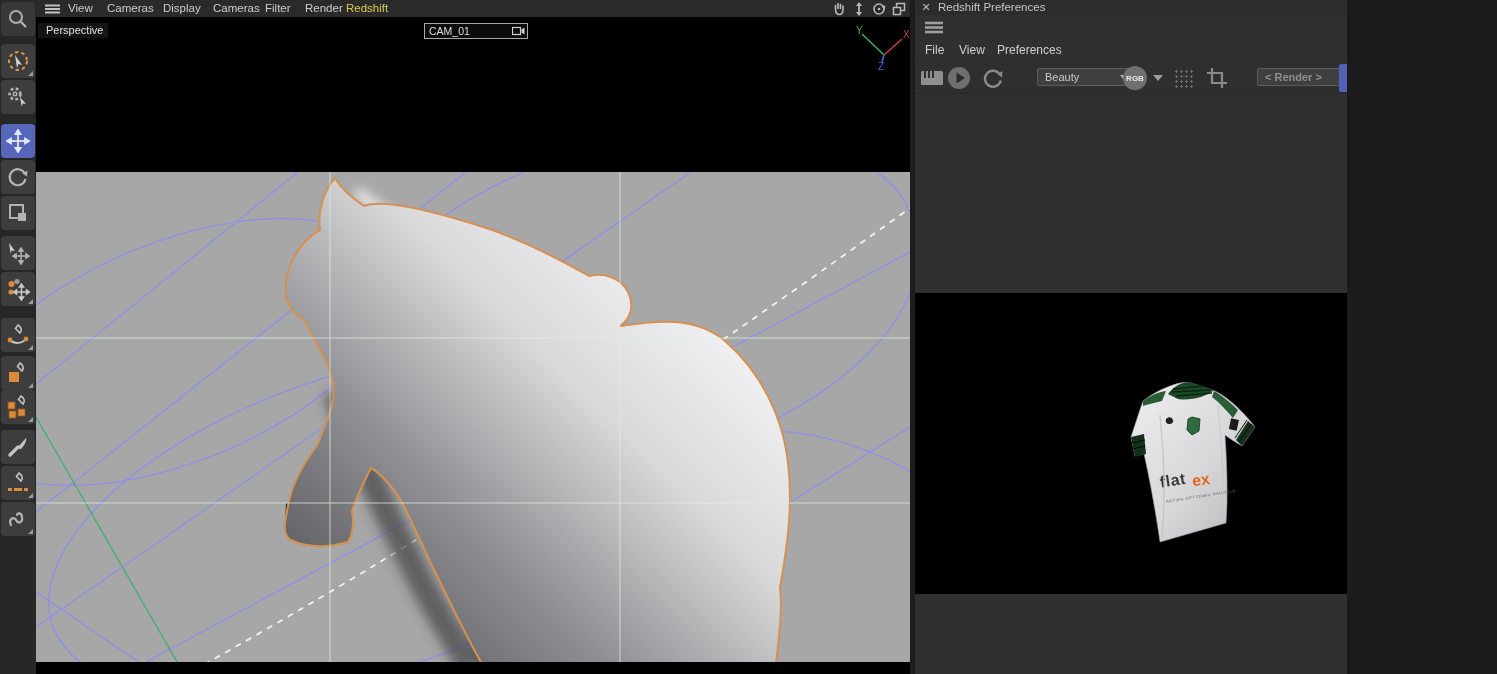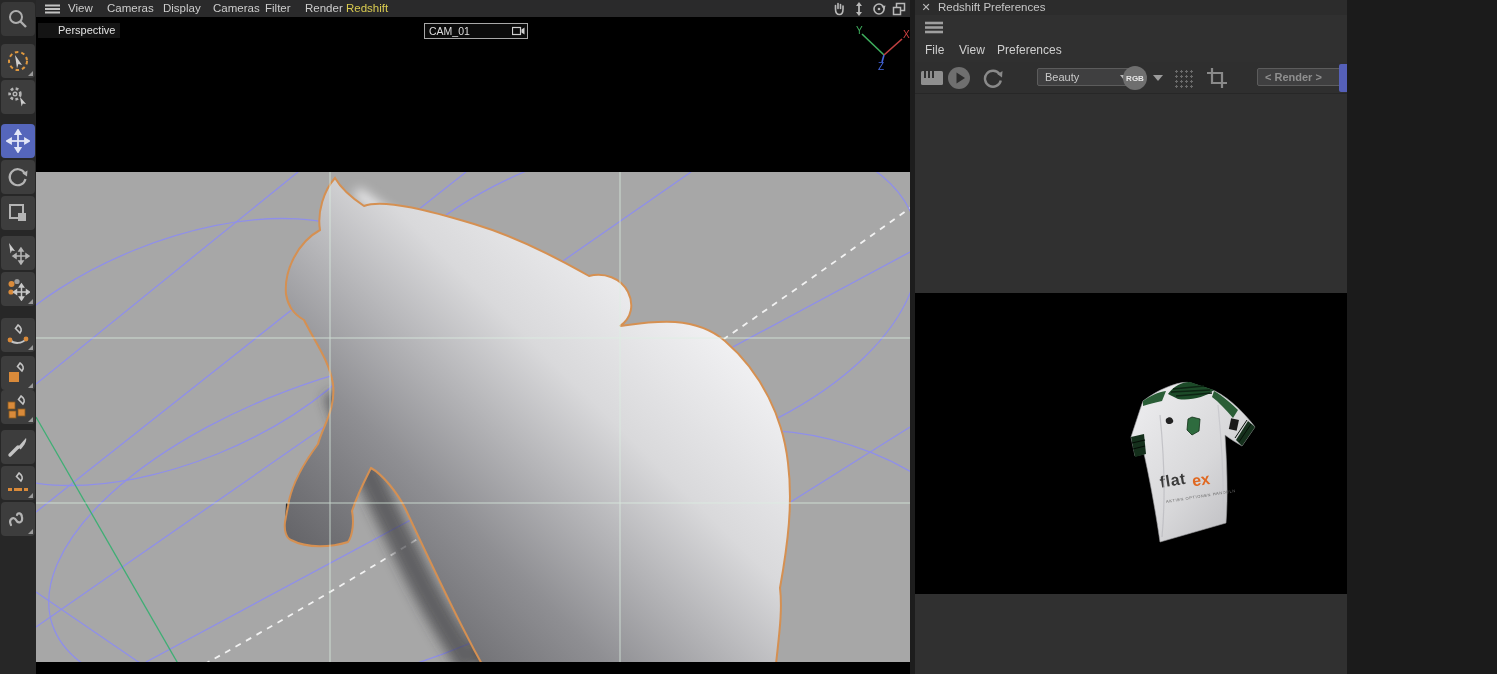--- a/index.html
+++ b/index.html
@@ -20,21 +20,21 @@
   
   .viewport{position:absolute;left:36px;top:0;width:874px;height:674px;background:#000;}
   .vp-menubar{position:absolute;left:0;top:0;width:874px;height:17px;background:#2a2a2b;border-bottom:1px solid #1f1f1f;}
   .vp-menubar span{position:absolute;top:2px;font-size:11.5px;color:#cdcdcd;white-space:nowrap;}
   .vp-menubar .rs{color:#d9cb50;}
   .vp-ic{position:absolute;top:1px;width:17px;height:15px;display:flex;align-items:center;justify-content:center;}
   .vp-black-top{position:absolute;left:0;top:17px;width:874px;height:155px;background:#000;}
   .vp-grey{position:absolute;left:0;top:172px;width:874px;height:490px;background:#a7a7a7;overflow:hidden;}
   .vp-black-bot{position:absolute;left:0;top:662px;width:874px;height:12px;background:#000;}
   .persp{position:absolute;left:2px;top:23px;background:#141414;color:#e2e2e2;font-size:11px;
-         padding:1px 5px 2px 20px;}
+         padding:1px 5px 2px 8px;}
   .cambox{position:absolute;left:388px;top:23px;width:96px;height:14px;background:#0b0b0b;border:1px solid #a8a8a8;
           color:#dedede;font-size:10.5px;display:flex;align-items:center;padding:0 2px 0 4px;gap:18px;}
   .cambox .lbl{flex:1;}
   .gizmo{position:absolute;left:808px;top:22px;width:66px;height:48px;}
 
   
   .divider{position:absolute;left:910px;top:0;width:5px;height:674px;background:#1d1d1d;}
 
   
   .rv{position:absolute;left:915px;top:0;width:537px;height:674px;background:#303030;}

